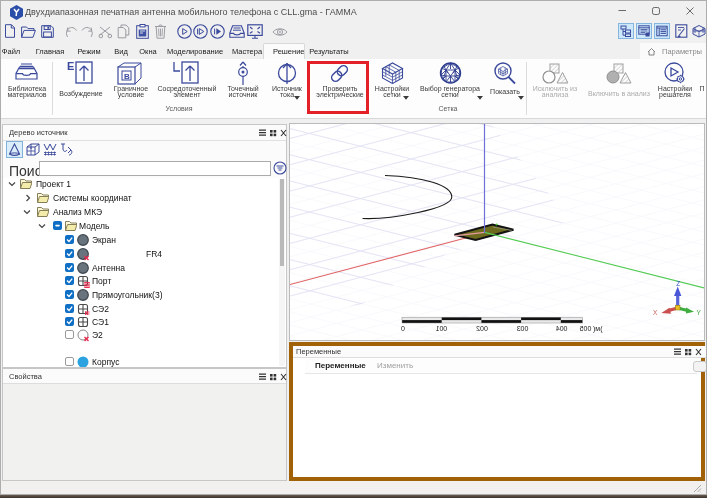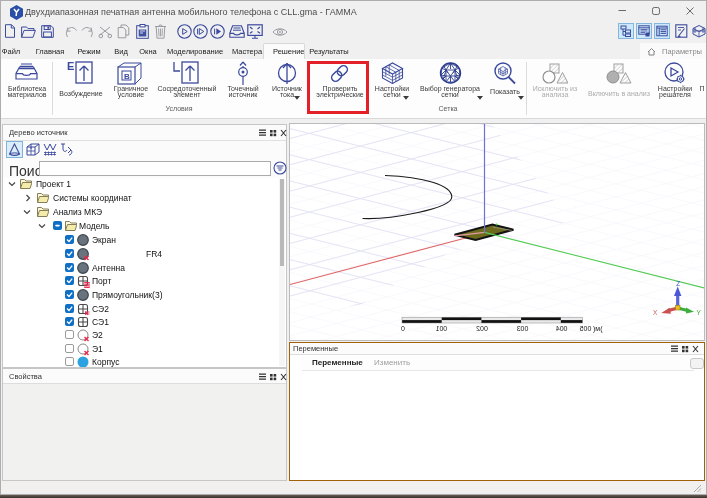--- a/index.html
+++ b/index.html
@@ -476,28 +476,20 @@
       <span style="position:absolute;left:89px;">СЭ1</span>
     </div>
     <div class="trow" style="top:150px;width:283px;">
       <span class="cb cboff" style="left:62px;"></span>
       <svg style="position:absolute;left:74px;top:1px" width="13" height="13" viewBox="0 0 13 13">
           <circle cx="6" cy="6" r="5" fill="#fff" stroke="#8a8a8a" stroke-width="1"></circle>
           <path d="M7.5 8 L11.5 12 M11.5 8 L7.5 12" stroke="#e8274b" stroke-width="1.4"></path>
         </svg>
       <span style="position:absolute;left:89px;">Э2</span>
     </div>
-    <div class="trow" style="top:163.5px;width:283px;">
-      <span class="cb cboff" style="left:62px;"></span>
-      <svg style="position:absolute;left:74px;top:1px" width="13" height="13" viewBox="0 0 13 13">
-          <circle cx="6" cy="6" r="5" fill="#fff" stroke="#8a8a8a" stroke-width="1"></circle>
-          <path d="M7.5 8 L11.5 12 M11.5 8 L7.5 12" stroke="#e8274b" stroke-width="1.4"></path>
-        </svg>
-      <span style="position:absolute;left:89px;">Э1</span>
-    </div>
     <div class="trow" style="top:177px;width:283px;">
       <span class="cb cboff" style="left:62px;"></span>
       <svg style="position:absolute;left:74px;top:1px" width="12" height="12" viewBox="0 0 12 12">
           <circle cx="6" cy="6" r="5.5" fill="#2aa3e0"></circle>
         </svg>
       <span style="position:absolute;left:89px;">Корпус</span>
     </div>
   </div>
   <div style="position:absolute;left:276px;top:54px;width:6px;height:187px;background:#f5f5f5;">
     <div style="position:absolute;left:1px;top:0px;width:4px;height:87px;background:#b9b9b9;"></div>
@@ -572,21 +564,21 @@
     <line x1="387.7" y1="184" x2="396.5" y2="186.2" stroke="#3fae3f" stroke-width="3.2"></line>
     <polygon points="396,183.6 396,189.6 404,187.7" fill="#3fae3f"></polygon>
     <rect x="385.4" y="181.2" width="4.6" height="4.8" fill="#e8c020" stroke="#8a7010" stroke-width="0.5"></rect>
     <text x="386.2" y="161.5" font-family="Liberation Sans" font-size="6.5" fill="#3a52c8">Z</text>
     <text x="363" y="191" font-family="Liberation Sans" font-size="6.5" fill="#cc6060">X</text>
     <text x="406.5" y="190.5" font-family="Liberation Sans" font-size="6.5" fill="#3aa83a">Y</text>
   </g>
 </svg>
 </div>
 
-<div class="abs" id="varpanel" style="left:289px;top:342px;width:416px;height:139px;background:#fff;border:1px solid #a16207;box-sizing:border-box;text-decoration:underline;">
+<div class="abs" id="varpanel" style="left:289px;top:342px;width:416px;height:139px;background:#fff;border:4px solid #a16207;box-sizing:border-box;text-decoration:underline;">
   <div style="position:absolute;left:0;top:0;width:414px;height:11px;background:#fbfbfb;border-bottom:1px solid #ddd;"></div>
   <div style="position:absolute;left:3px;top:1px;font-size:7.5px;color:#333;">Переменные</div>
   <svg style="position:absolute;left:381px;top:2px" width="28" height="8" viewBox="0 0 28 8">
     <path d="M0 1.2 H7 M0 3.7 H7 M0 6.2 H7" stroke="#333" stroke-width="1.3"></path>
     <rect x="11" y="1" width="2.6" height="2.6" fill="#333"></rect>
       <rect x="14.6" y="1" width="2.6" height="2.6" fill="#333"></rect>
     <rect x="11" y="4.6" width="2.6" height="2.6" fill="#333"></rect>
       <rect x="14.6" y="4.6" width="2.6" height="2.6" fill="#333"></rect>
     <path d="M22 1 L27 7 M27 1 L22 7" stroke="#333" stroke-width="1.1"></path>
   </svg>

